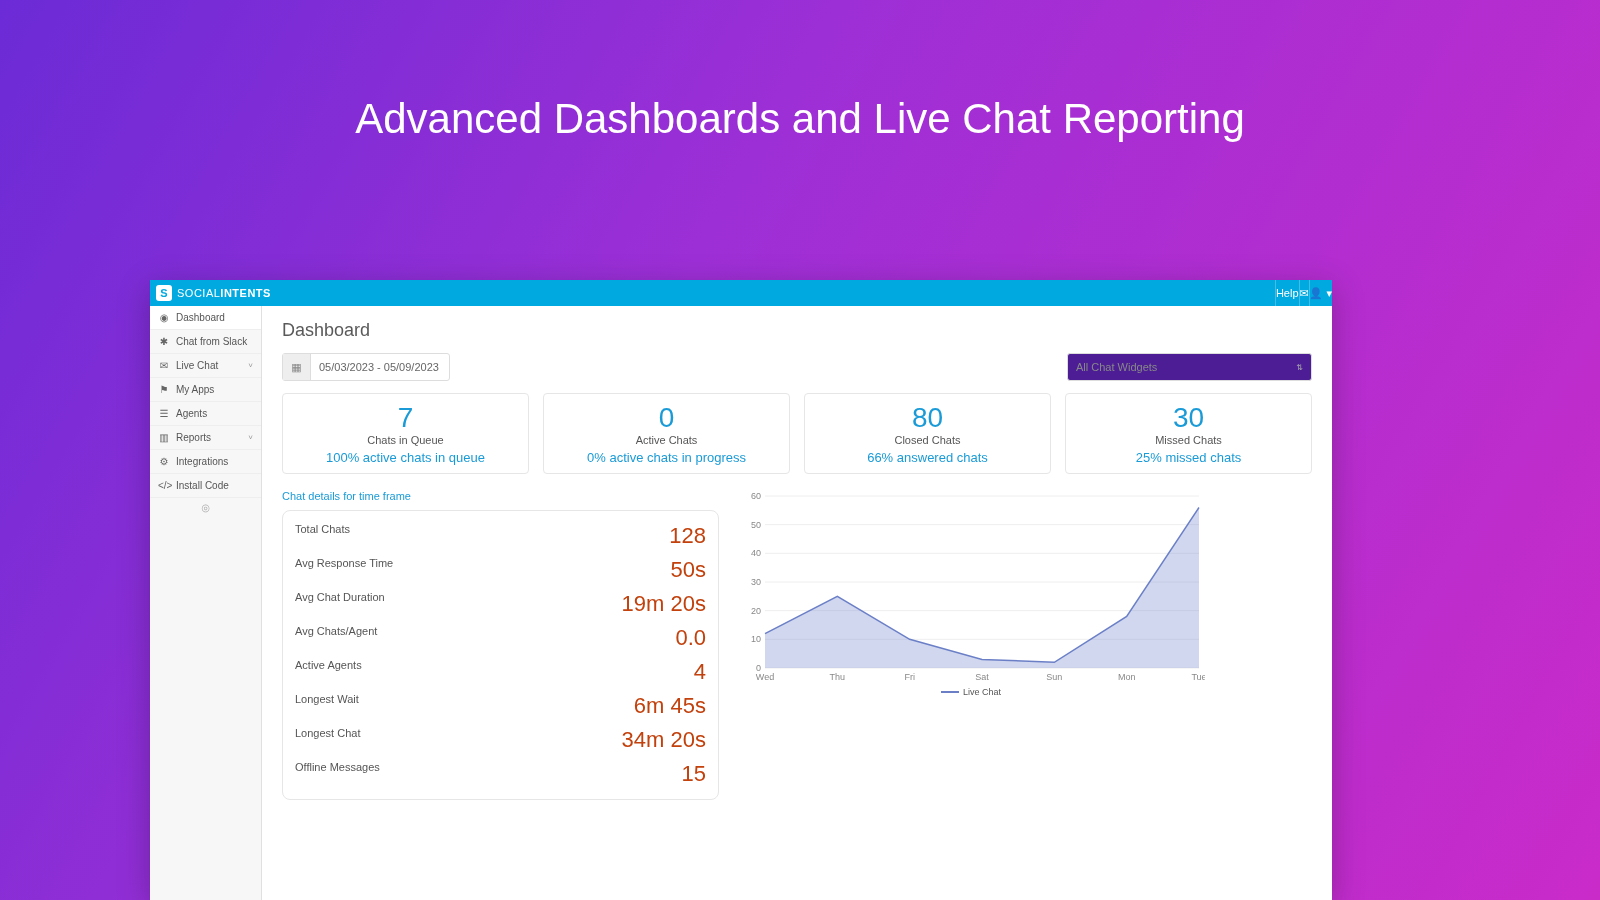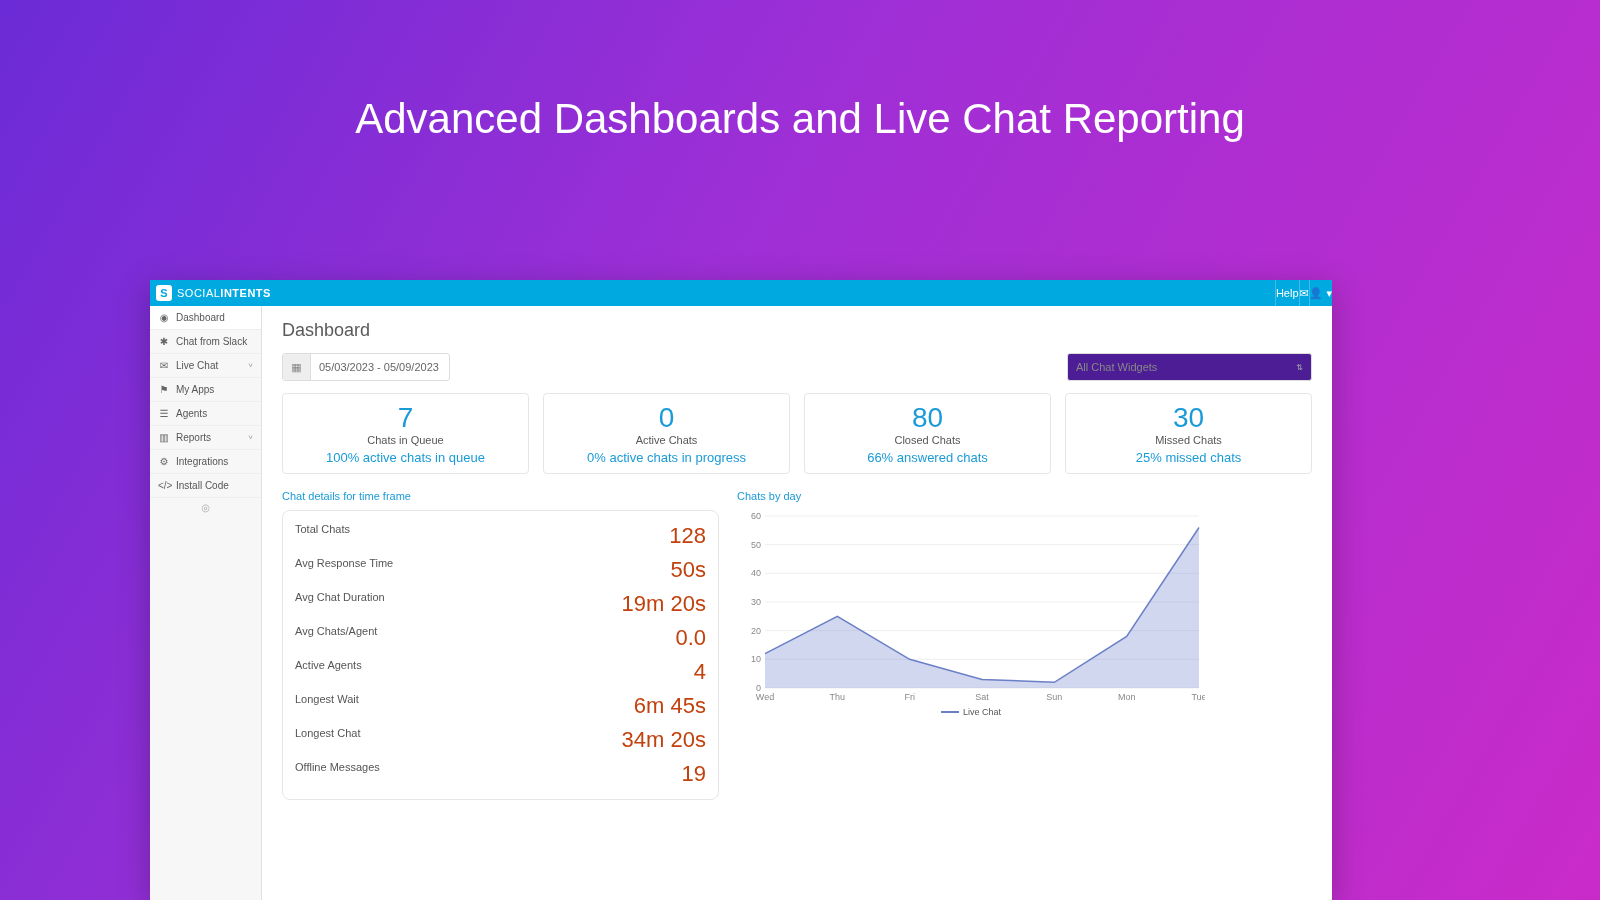--- a/index.html
+++ b/index.html
@@ -262,26 +262,25 @@
               <div class="det-row">
                 <span>Longest Wait</span>
                 <span class="det-val">6m 45s</span>
               </div>
               <div class="det-row">
                 <span>Longest Chat</span>
                 <span class="det-val">34m 20s</span>
               </div>
               <div class="det-row">
                 <span>Offline Messages</span>
-                <span class="det-val">19</span>
+                <span class="det-val">15</span>
               </div>
             </div>
         </div>
         <div class="col-right">
-          <div class="sect-title">Chats by day</div>
           <div class="chart-wrap">
             <svg class="chart-svg" id="chart-svg" viewBox="0 0 468 210">
                 <line x1="28" y1="178" x2="462" y2="178" stroke="#eee" stroke-width="1"></line>
                 <text class="axis-text" x="24" y="181" text-anchor="end">0</text>
                 <line x1="28" y1="149.33333333333334" x2="462" y2="149.33333333333334" stroke="#eee" stroke-width="1"></line>
                 <text class="axis-text" x="24" y="152.33333333333334" text-anchor="end">10</text>
                 <line x1="28" y1="120.66666666666667" x2="462" y2="120.66666666666667" stroke="#eee" stroke-width="1"></line>
                 <text class="axis-text" x="24" y="123.66666666666667" text-anchor="end">20</text>
                 <line x1="28" y1="92" x2="462" y2="92" stroke="#eee" stroke-width="1"></line>
                 <text class="axis-text" x="24" y="95" text-anchor="end">30</text>

